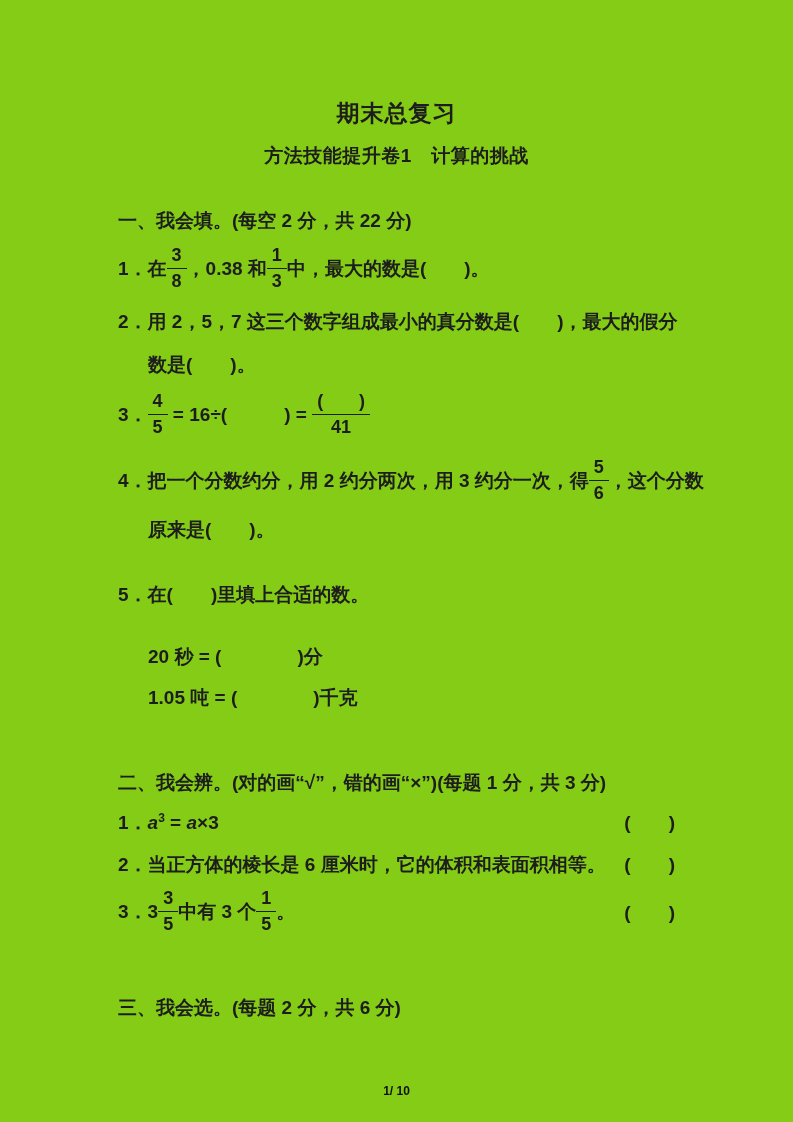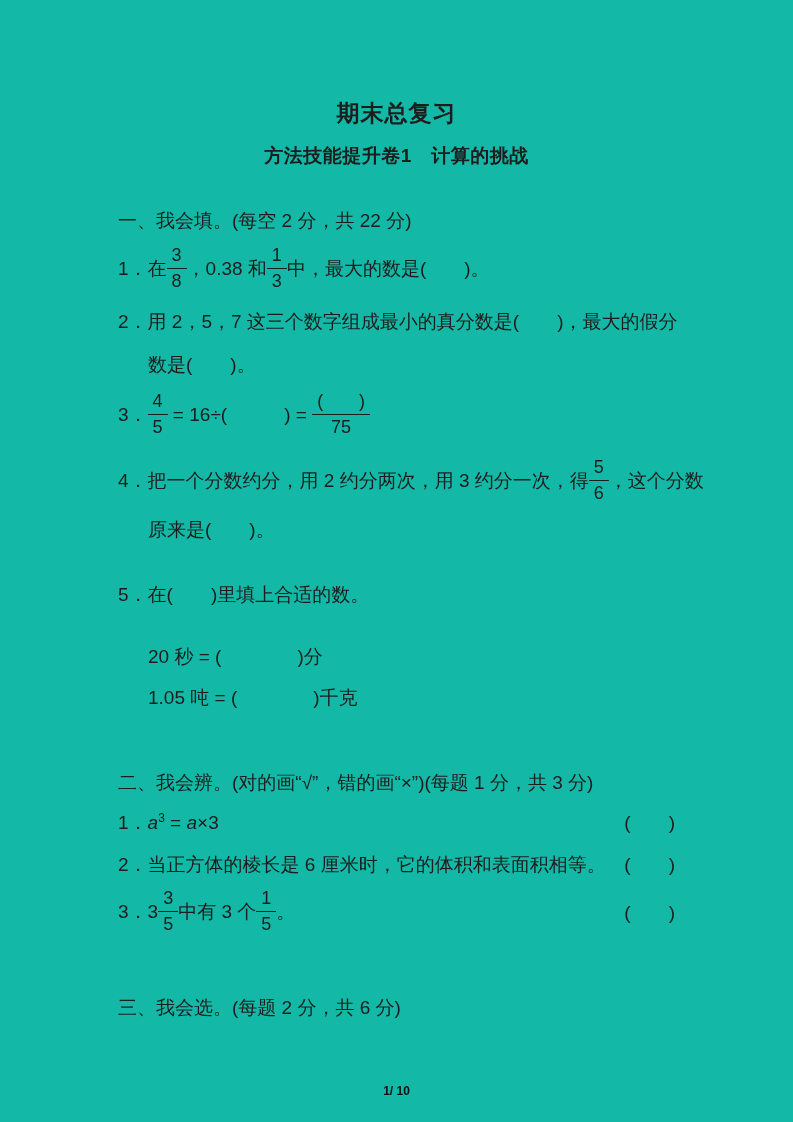--- a/index.html
+++ b/index.html
@@ -11,30 +11,31 @@
   body {
     width: 793px;
     height: 1122px;
     position: relative;
     font-family: "Liberation Sans", "DejaVu Sans", sans-serif;
     color: #1d1d1d;
   }
   .page {
     position: absolute;
     inset: 0;
-    background: #14b8a6;
+    background: #84cc16;
   }
   .line {
     position: absolute;
     left: 118px;
     right: 118px;
     font-size: 19px;
     line-height: 26px;
     white-space: nowrap;
     color: #1d1d1d;
+    font-weight: bold;
   }
   .indent { left: 148px; }
   .center {
     text-align: center;
     left: 0;
     right: 0;
   }
   .title-text {
     font-weight: 700;
     font-size: 23px;
@@ -105,21 +106,21 @@
       </span><span>中，最大的数是(　　)。</span></div>
 
   <div class="line" style="top:309px">2．用 2，5，7 这三个数字组成最小的真分数是(　　)，最大的假分</div>
   <div class="line indent" style="top:352px">数是(　　)。</div>
 
   <div class="line" style="top:392px"><span>3．</span><span class="frac">
         <span class="fnum">4</span>
         <span class="fden">5</span>
       </span><span> = 16÷(　　　) = </span><span class="frac">
         <span class="fnum">(　　)</span>
-        <span class="fden">75</span>
+        <span class="fden">41</span>
       </span></div>
 
   <div class="line" style="top:458px"><span>4．把一个分数约分，用 2 约分两次，用 3 约分一次，得</span><span class="frac">
         <span class="fnum">5</span>
         <span class="fden">6</span>
       </span><span>，这个分数</span></div>
   <div class="line indent" style="top:517px">原来是(　　)。</div>
 
   <div class="line" style="top:582px">5．在(　　)里填上合适的数。</div>
   <div class="line indent" style="top:644px">20 秒 = (　　　　)分</div>

